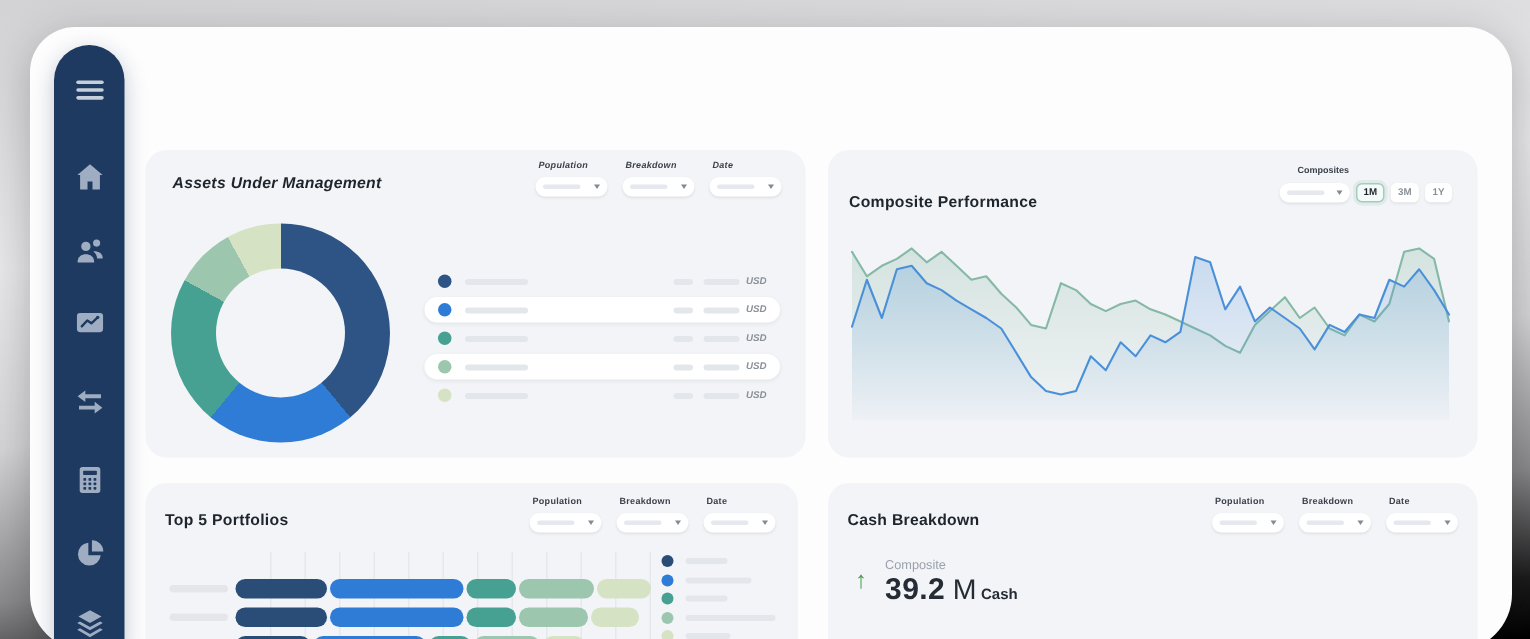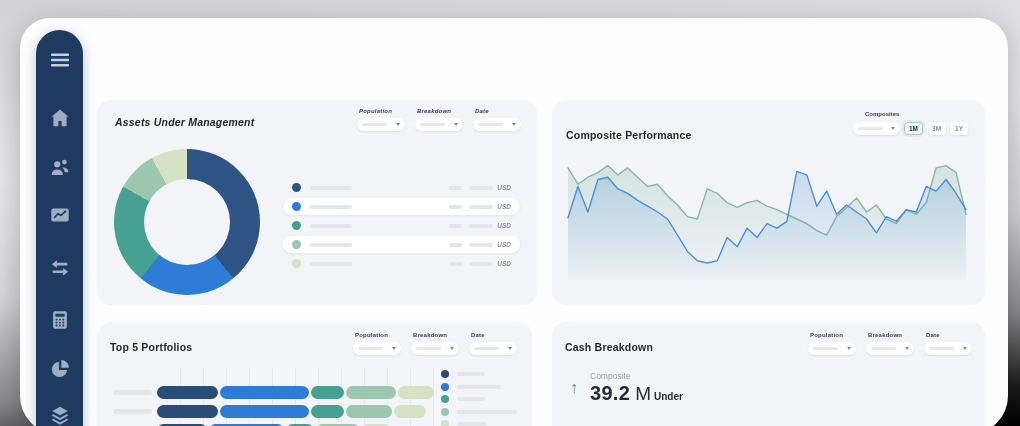--- a/index.html
+++ b/index.html
@@ -374,17 +374,17 @@
             <span class="ph"></span>
             <span class="caret"></span>
           </div>
         </div>
       </div>
     <div class="cash-arrow">↑</div>
     <div class="cash-label">Composite</div>
     <div class="cash-value-row">
       <span class="cash-value">39.2</span>
       <span class="cash-mag">M</span>
-      <span class="cash-unit">Under</span>
+      <span class="cash-unit">Cash</span>
     </div>
   </section>
 
 </div>
 
 </body></html>

